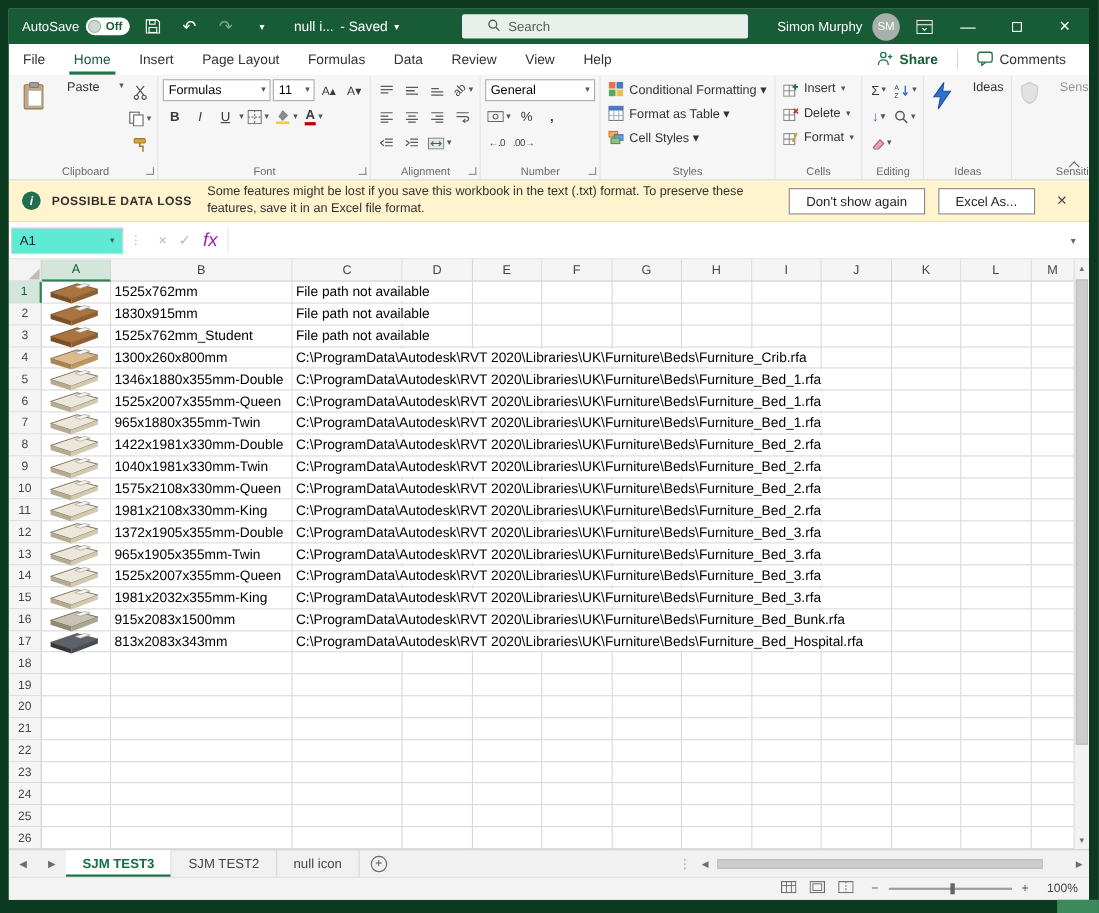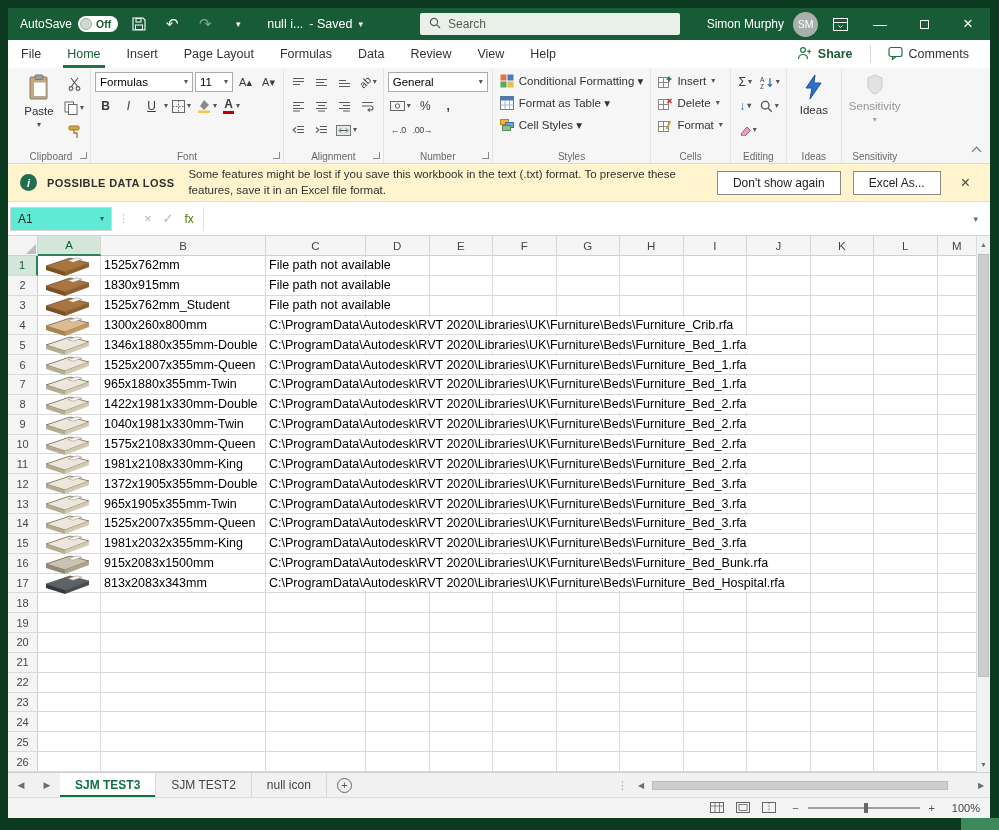--- a/index.html
+++ b/index.html
@@ -10,21 +10,21 @@
 
   
   .titlebar{flex:0 0 32px;background:#185c37;display:flex;align-items:center;color:#fff;font-size:12px;position:relative}
   .tb-left{display:flex;align-items:center;gap:9px;padding-left:12px}
   .autosave{display:flex;align-items:center;gap:6px}
   .pill{display:flex;align-items:center;gap:4px;background:#ffffff;border-radius:9px;height:16px;padding:1px 7px 1px 2px;color:#185c37;font-size:10.5px;font-weight:bold}
   .knob{width:12px;height:12px;border-radius:50%;background:#cfd8d2;border:1px solid #9fb3a7}
   .tb-icon{width:24px;height:24px;display:flex;align-items:center;justify-content:center;font-size:15px;border-radius:2px}
   .tb-icon.dis{opacity:.45}
   .doc-title{display:flex;gap:6px;align-items:center;font-size:12.5px;margin-left:8px}
-  .searchbox{position:absolute;left:412px;top:5px;width:260px;height:22px;background:#e9f0ea;border-radius:2px;display:flex;align-items:center;gap:7px;padding-left:9px;color:#54604f}
+  .searchbox{position:absolute;left:412px;top:5px;width:260px;height:22px;background:#e9f0ea;border-radius:2px;display:flex;align-items:center;gap:7px;padding-left:23px;color:#54604f}
   .tb-right{margin-left:auto;display:flex;align-items:center;height:100%}
   .username{font-size:12px;margin-right:9px}
   .avatar{width:25px;height:25px;border-radius:50%;background:#a7b0ab;color:#fff;display:flex;align-items:center;justify-content:center;font-size:10.5px;margin-right:10px}
   .winbtn{width:44px;height:32px;display:flex;align-items:center;justify-content:center;font-size:14px;color:#fff}
   .maxbox{width:9px;height:9px;border:1px solid #fff;display:inline-block}
   .winbtn.close{font-size:17px}
 
   
   .tabrow{flex:0 0 28px;background:#fff;display:flex;align-items:stretch;font-size:12.5px;color:#333}
   .rtab{padding:0 13px;display:flex;align-items:center;position:relative;white-space:nowrap}
@@ -34,21 +34,21 @@
   .trbtn{display:flex;align-items:center;gap:6px;padding:3px 9px;border-radius:2px}
   .trbtn.share{color:#185c37;font-weight:bold}
   .vdiv{width:1px;height:18px;background:#d8d8d8}
 
   
   .ribbon{flex:0 0 96px;background:#f5f6f5;display:flex;padding:1px 2px 0 4px;position:relative;border-bottom:1px solid #d8dad8;overflow:hidden}
   .rgroup{position:relative;display:flex;flex-direction:column;padding:1px 4px 15px;border-right:1px solid #e2e4e2}
   .gbody{display:flex;flex:1}
   .glabel{position:absolute;bottom:1px;left:0;right:0;text-align:center;font-size:10px;color:#696969;white-space:nowrap}
   .launcher{position:absolute;right:3px;bottom:4px;width:7px;height:7px;border-right:1.4px solid #8a8a8a;border-bottom:1.4px solid #8a8a8a}
-  .bigbtn{display:flex;flex-direction:column;align-items:center;justify-content:flex-start;min-width:46px;padding:4px 3px 0;font-size:11.5px;color:#333;gap:4px}
+  .bigbtn{display:flex;flex-direction:row;justify-content:flex-start;min-width:46px;padding:4px 3px 0;font-size:11.5px;color:#333;gap:18px}
   .bigbtn.dis{opacity:.5}
   .minicol{display:flex;flex-direction:column;justify-content:flex-start;padding-top:3px;gap:3px}
   .frow{display:flex;align-items:center;height:24px;gap:2px}
   .sb{height:21px;min-width:21px;display:flex;align-items:center;justify-content:center;gap:2px;font-size:12px;color:#3a3a3a;padding:0 2px}
   .combo{height:20px;border:1px solid #ababab;background:#fff;display:flex;align-items:center;justify-content:space-between;padding:0 4px;font-size:11.5px}
   .dd{font-size:8px;color:#555;line-height:1}
   .bold-g{font-weight:bold}.ital-g{font-style:italic}.und-g{text-decoration:underline}
   .fcA{font-weight:bold;font-size:12px;line-height:1.1;border-bottom:3px solid #c00000;padding:0 1px}
   .rot45{transform:rotate(-45deg);display:inline-block;font-size:10.5px;color:#444}
   .stk{display:flex;align-items:center;gap:5px;font-size:11.5px;height:22px;padding:0 3px;color:#333;white-space:nowrap}
@@ -63,21 +63,21 @@
   .msg-actions{margin-left:auto;display:flex;gap:12px;align-items:center}
   .msg-btn{background:#fff;border:1px solid #8a8886;padding:4px 15px;font-size:12px;color:#201f1e;white-space:nowrap}
   .msg-close{font-size:16px;color:#444;padding:0 8px}
 
   
   .fbar{flex:0 0 34px;background:#fff;display:flex;align-items:center;border-bottom:1px solid #d4d4d4;padding:4px 4px 4px 2px;gap:0}
   .namebox{width:102px;height:24px;border:1px solid #d4d4d4;display:flex;align-items:center;justify-content:space-between;padding:0 7px;font-size:12px;color:#222;background:#5eead4}
   .fsplit{padding:0 6px;color:#b9b9b9;font-size:11px}
   .fbtns{display:flex;align-items:center;gap:11px;padding:0 9px;border-right:1px solid #e4e4e4;height:24px}
   .fxgray{color:#b7b7b7;font-size:13px}
-  .fxlab{color:#4d7c0f;font-size:12px}
+  .fxlab{color:#a21caf;font-style:italic;font-size:17px}
   .finput{flex:1;height:24px;border:none;outline:none;font-size:12.5px;padding:0 6px;font-family:"Liberation Sans",sans-serif}
   .fchev{padding:0 8px;color:#666;font-size:9px}
 
   
   .gridarea{flex:1;display:flex;min-height:0;background:#fff}
   .gridmain{flex:1;display:flex;flex-direction:column;min-width:0}
   .gridtop{display:flex;flex:0 0 20px}
   .corner{flex:0 0 30px;background:#f3f3f3;border-right:1px solid #cfcfcf;border-bottom:1px solid #cfcfcf;position:relative}
   .corner::after{content:"";position:absolute;right:1px;bottom:1px;border-bottom:10px solid #bdbdbd;border-left:10px solid transparent}
   .colrow{display:flex;flex:1;min-width:0}

